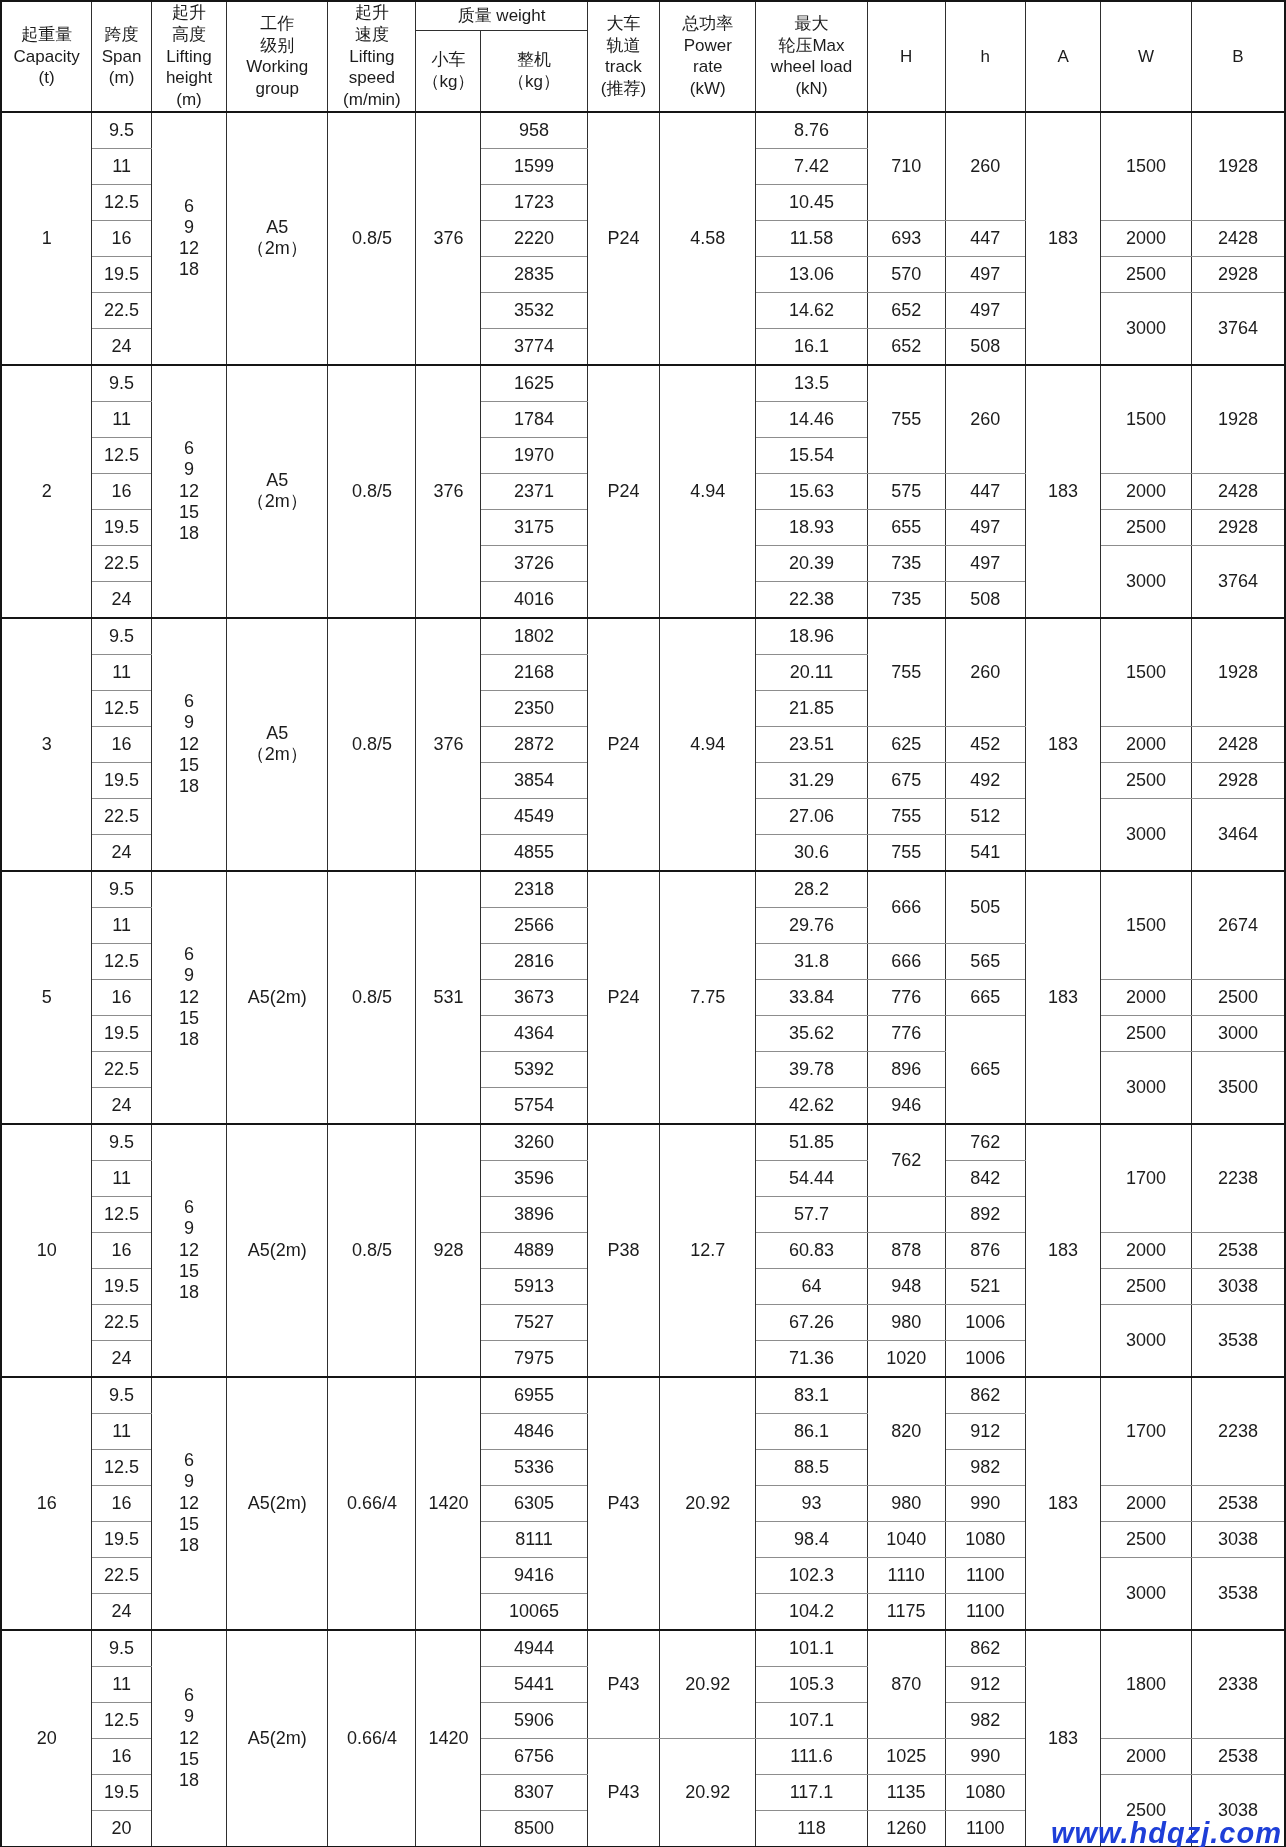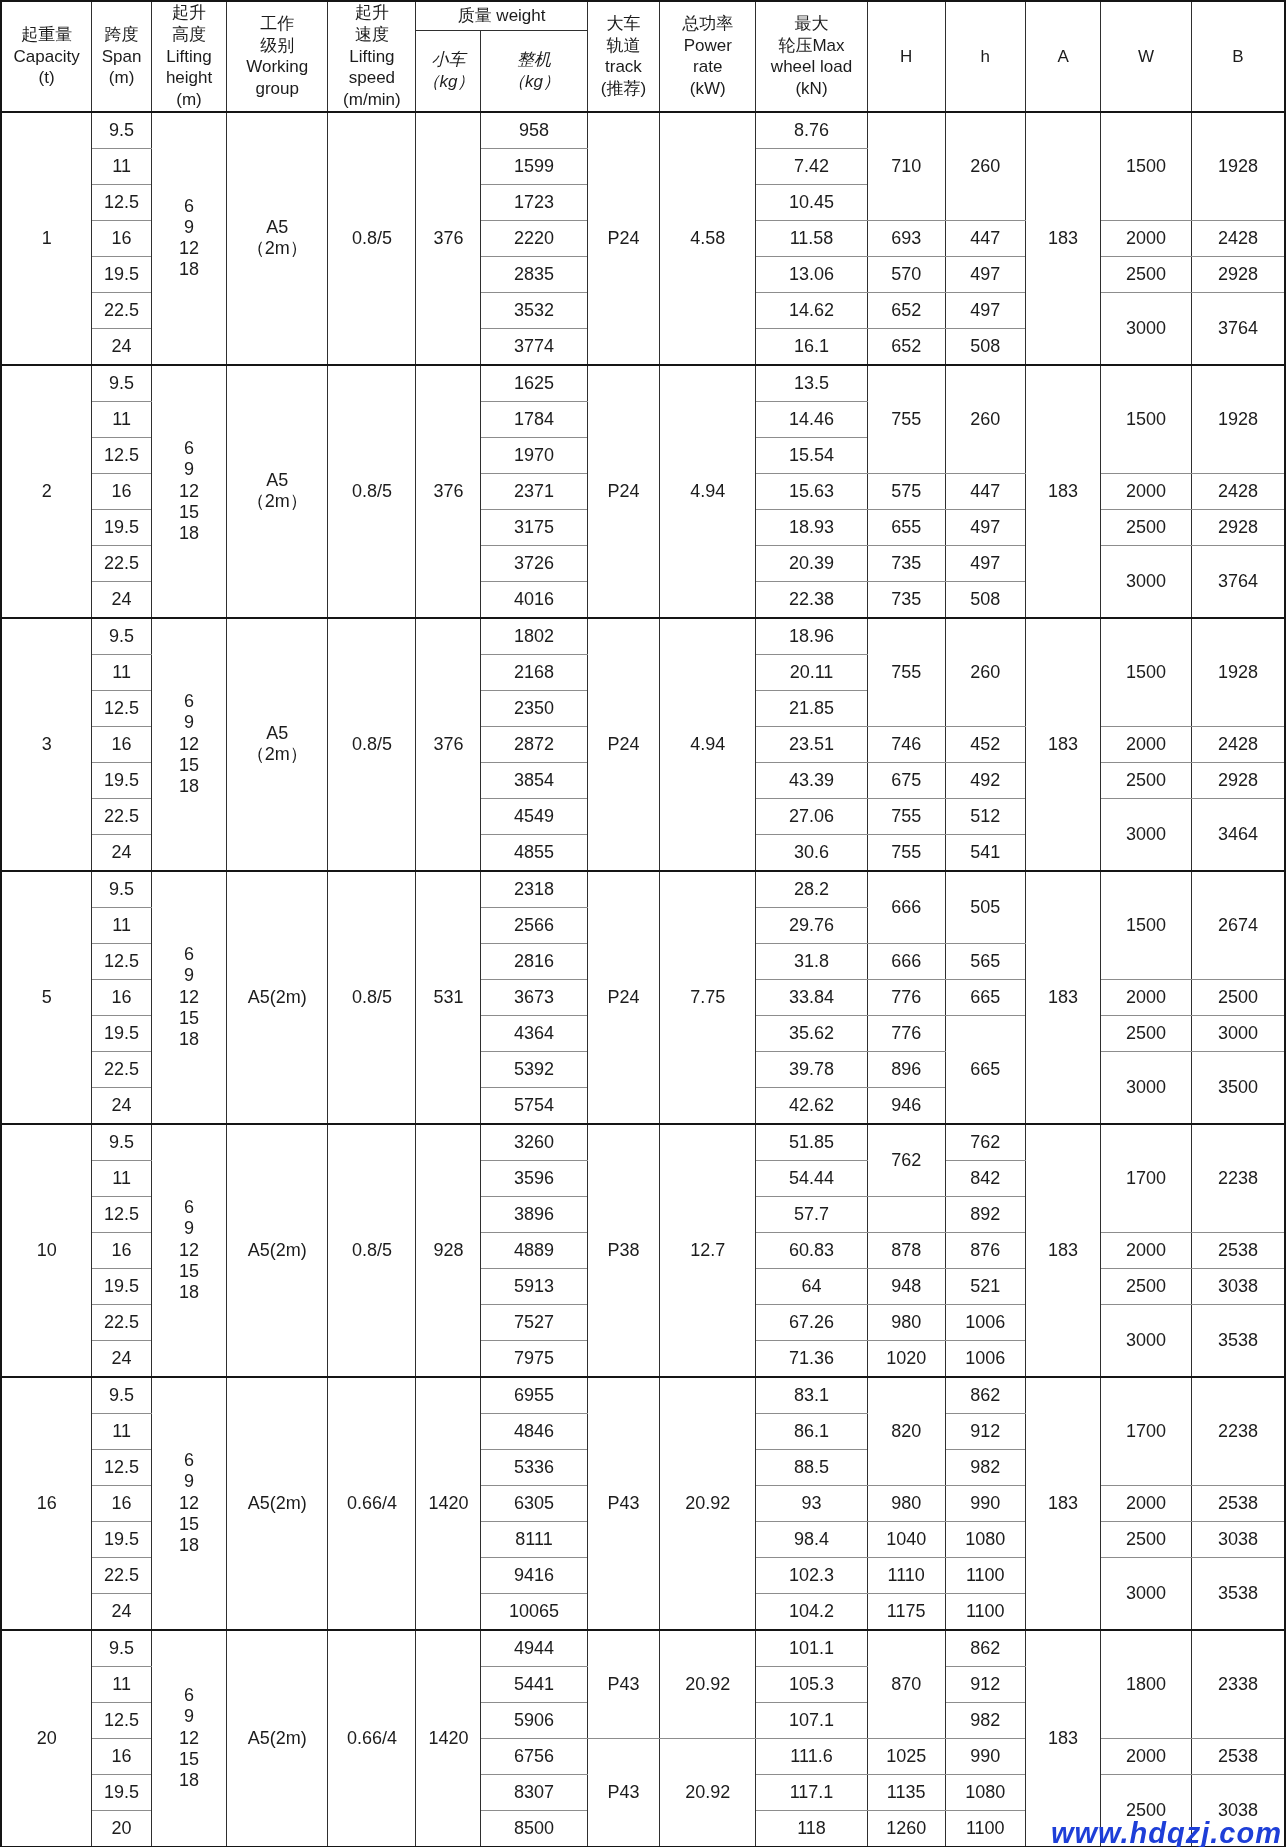--- a/index.html
+++ b/index.html
@@ -7,21 +7,21 @@
   table.spec{border-collapse:collapse;table-layout:fixed;width:1286px;border:2px solid #151515;color:#1c1c1c;}
   th,td{
     border:1px solid;
     border-color:#8d8d8d #2f2f2f;
     text-align:center;vertical-align:middle;
     white-space:pre-line;padding:0 2px;overflow:hidden;
   }
   th{font-weight:normal;font-size:17px;line-height:1.28;border-color:#2f2f2f;}
   td{font-size:18px;height:35px;line-height:1.18;}
   tr.hdr-top th{height:28px;}
-  tr.hdr-sub th{height:78px;font-style:italic;}
+  tr.hdr-sub th{height:78px;}
   thead tr:last-child th{border-bottom:2px solid #151515;}
   thead tr.hdr-top th[rowspan]{border-bottom:2px solid #151515;}
   tr.group-start td{border-top:2px solid #151515;}
   .watermark{
     position:absolute;right:4px;bottom:-2px;
     font-size:29px;font-weight:bold;font-style:italic;
     color:#1e3fd8;letter-spacing:1px;
   }
 </style>
 </head>
@@ -255,29 +255,29 @@
         </tr>
         <tr>
           <td>12.5</td>
           <td>2350</td>
           <td>21.85</td>
         </tr>
         <tr>
           <td>16</td>
           <td>2872</td>
           <td>23.51</td>
-          <td>746</td>
+          <td>625</td>
           <td>452</td>
           <td>2000</td>
           <td>2428</td>
         </tr>
         <tr>
           <td>19.5</td>
           <td>3854</td>
-          <td>43.39</td>
+          <td>31.29</td>
           <td>675</td>
           <td>492</td>
           <td>2500</td>
           <td>2928</td>
         </tr>
         <tr>
           <td>22.5</td>
           <td>4549</td>
           <td>27.06</td>
           <td>755</td>

